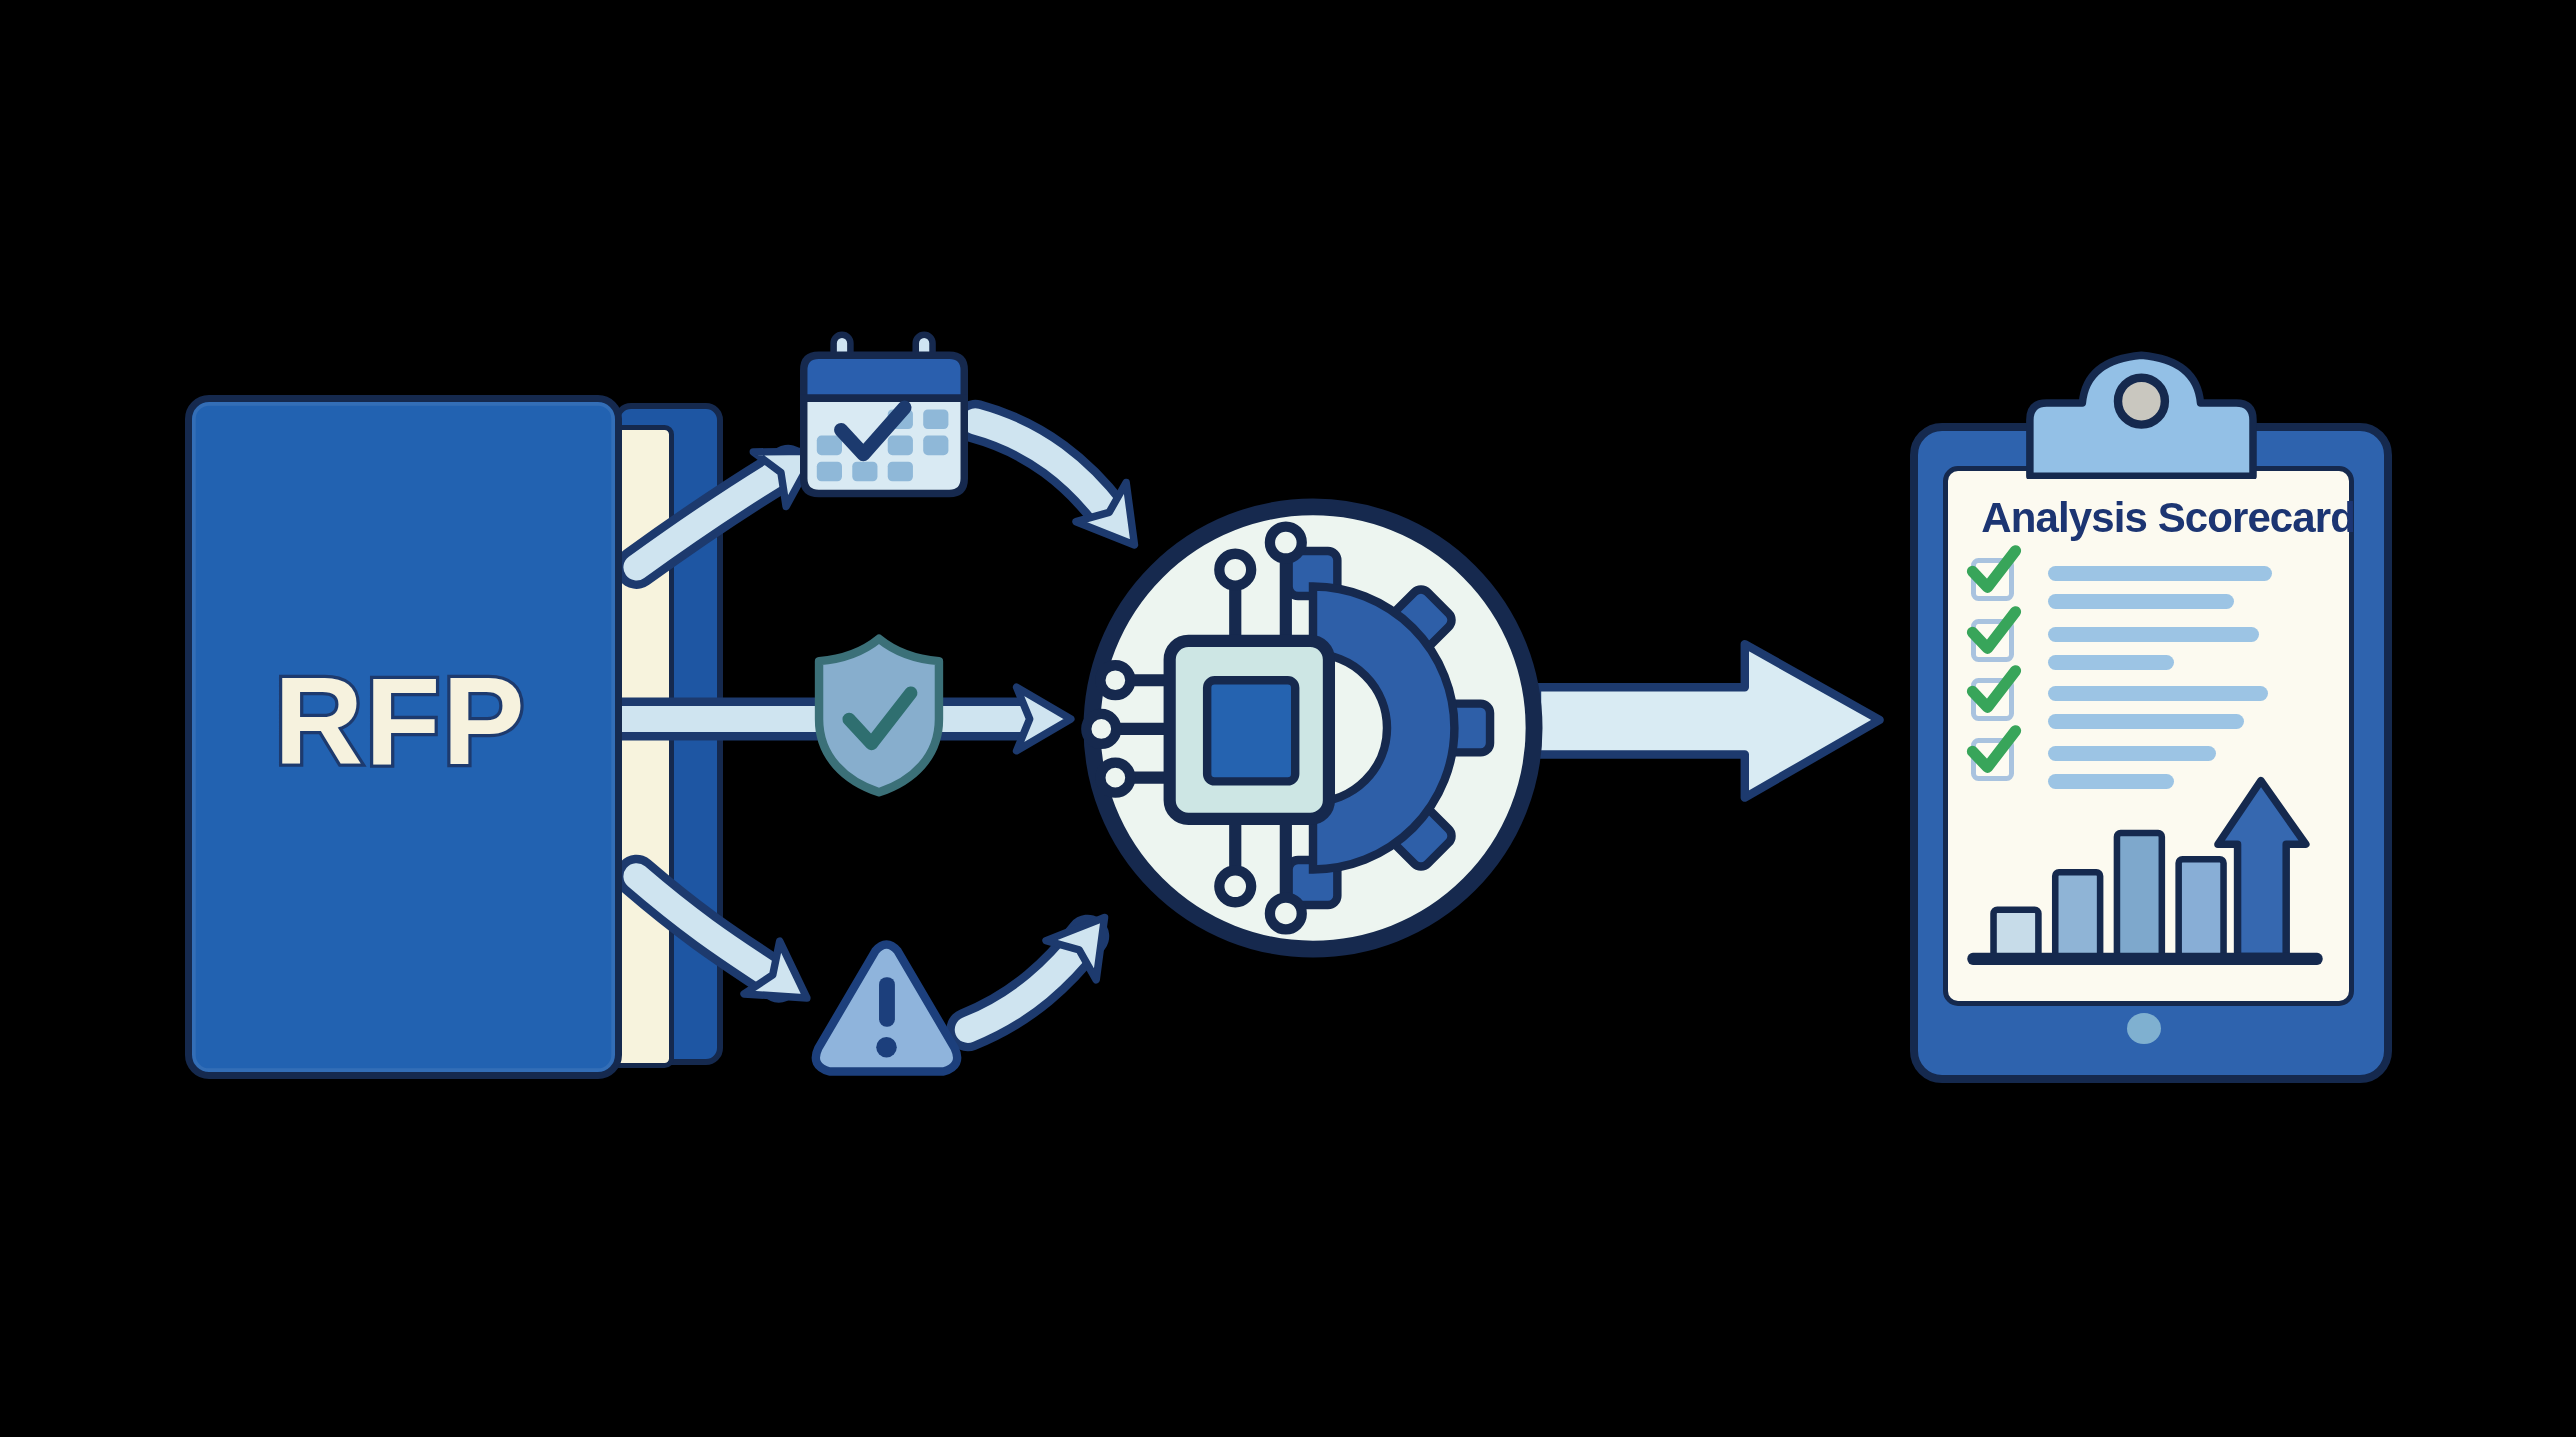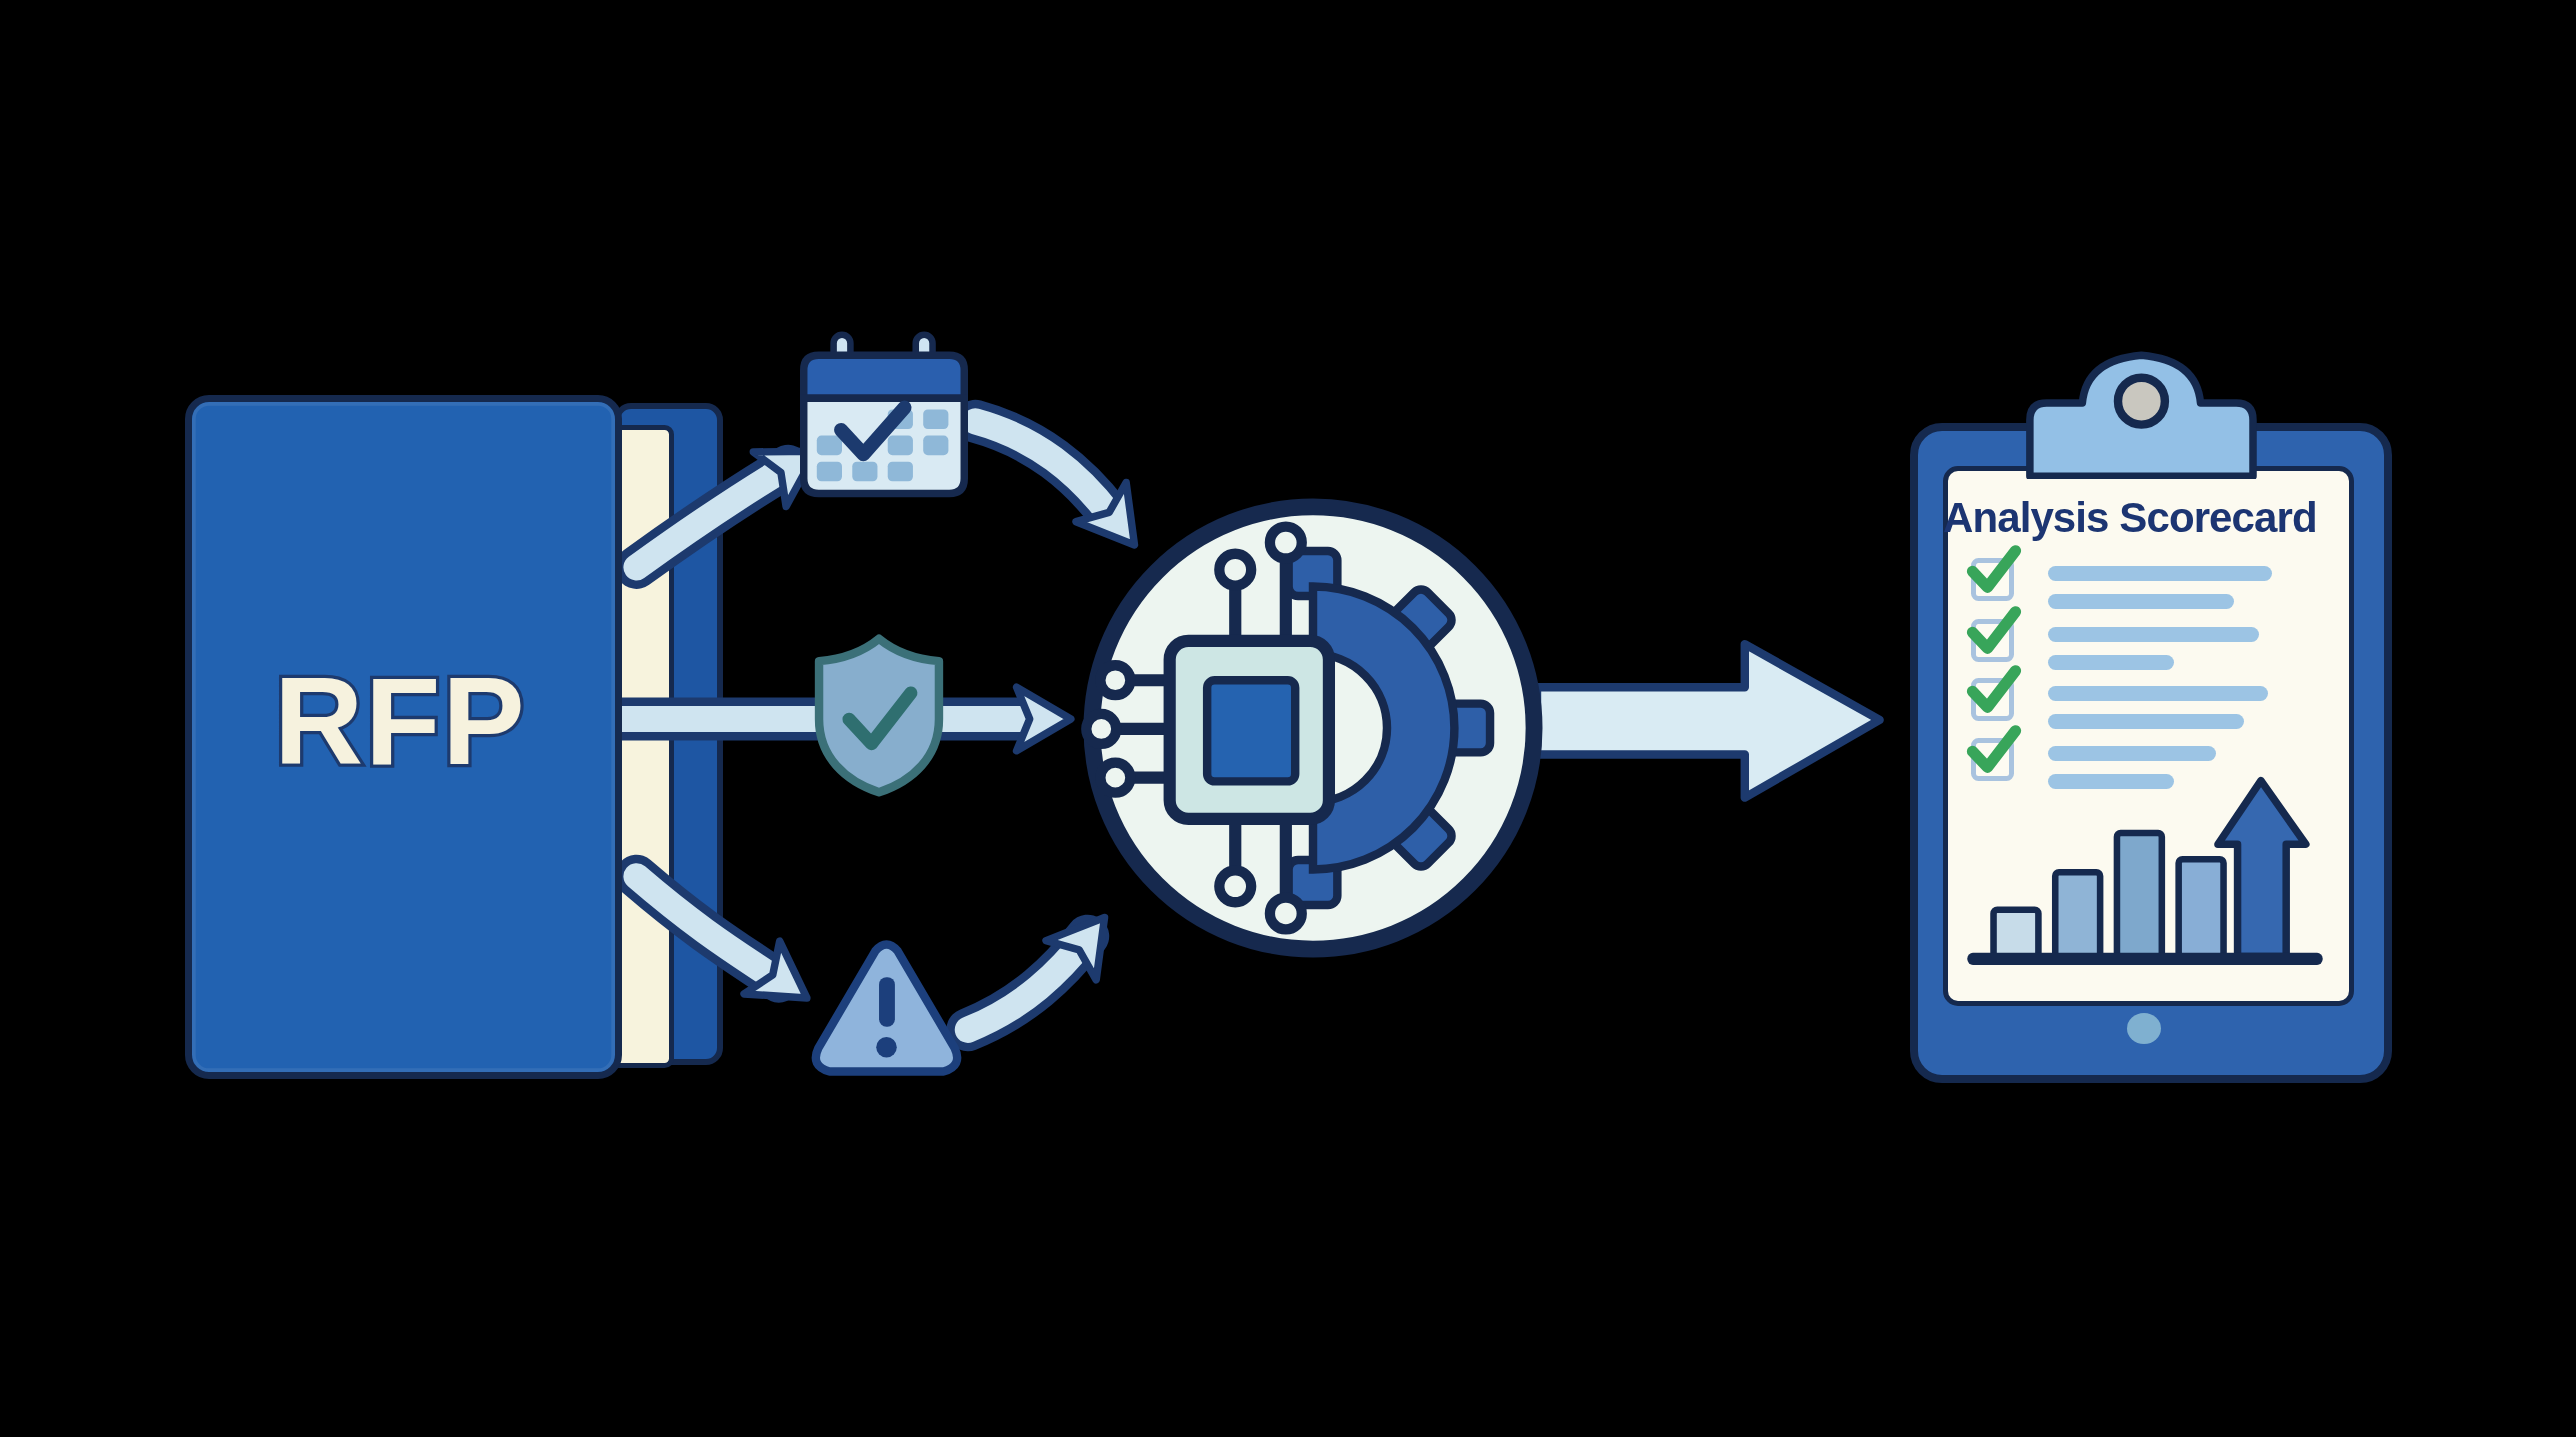--- a/index.html
+++ b/index.html
@@ -14,21 +14,21 @@
   .folder-front{left:185px;top:395px;width:423px;height:670px;background:#2262b1;
                 border:7.5px solid #15294e;border-radius:24px;
                 box-shadow:inset 0 0 0 3.7px rgba(255,255,255,.08);}
   
   .z1{z-index:1}.z2{z-index:2}.z3{z-index:3}.z4{z-index:4}
   
   .clip-frame{left:1910px;top:423px;width:466px;height:644px;background:#2e63ae;
               border:8.4px solid #15294e;border-radius:32px;}
   .clip-paper{left:1943px;top:466px;width:401px;height:530px;background:#fcfaf0;
               border:5.6px solid #15294e;border-radius:15px;}
-  .clip-title{left:1943px;top:494px;width:412px;text-align:left;
+  .clip-title{left:1943px;top:494px;width:412px;text-align:right;
               font-size:42px;font-weight:bold;color:#1c3572;letter-spacing:-0.9px;}
   .check-row{position:absolute;left:1971px;width:337px;height:52px;}
   .checkbox{position:absolute;left:0;top:0;width:43px;height:43px;box-sizing:border-box;
             background:#fdfbf2;border:5.6px solid #a9c3df;border-radius:7.5px;}
   .check-svg{position:absolute;left:-5.6px;top:-13px;overflow:visible;}
   .tline{position:absolute;height:15px;border-radius:7.5px;background:#9cc4e4;}
   .clip-dot{left:2127px;top:1013px;width:34px;height:31px;border-radius:50%;background:#7fb0d0;}
 </style>
 </head>
 <body>

